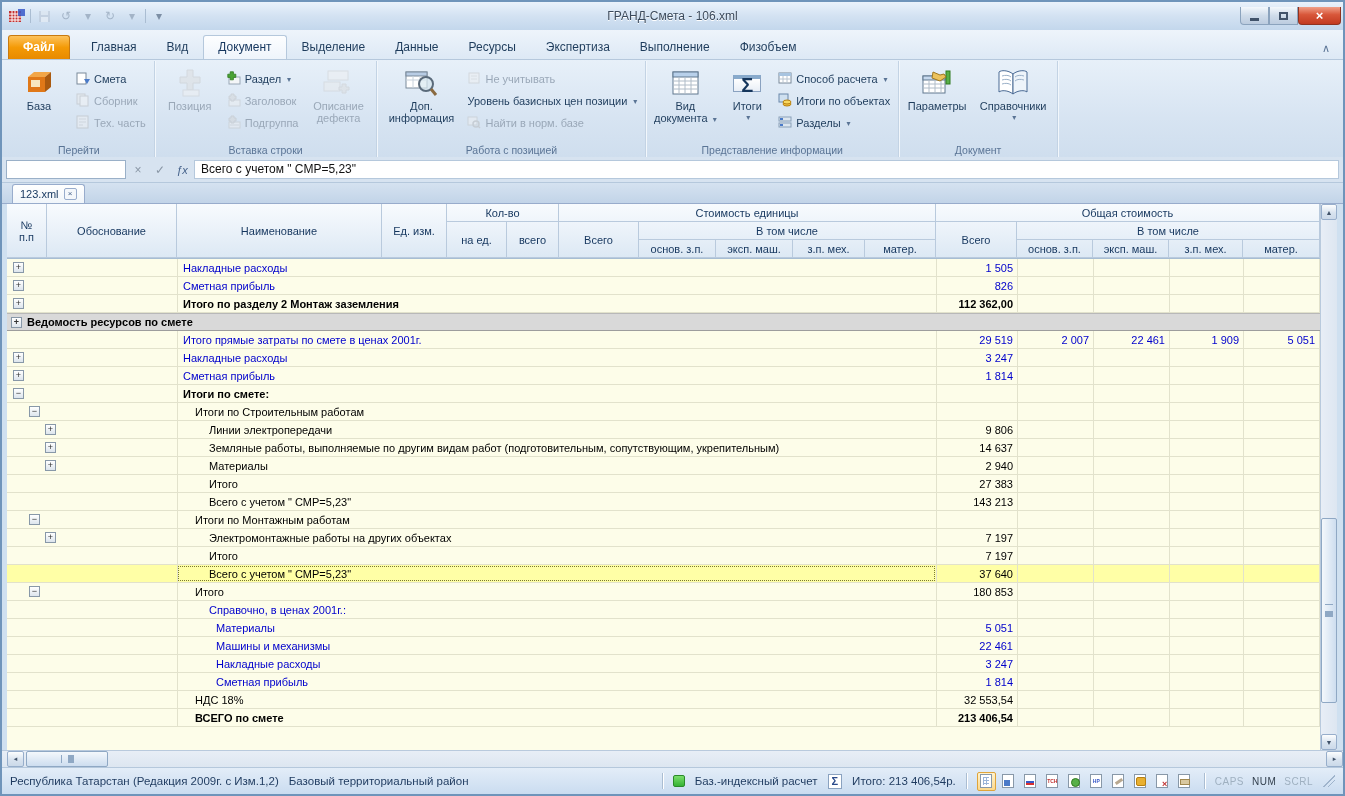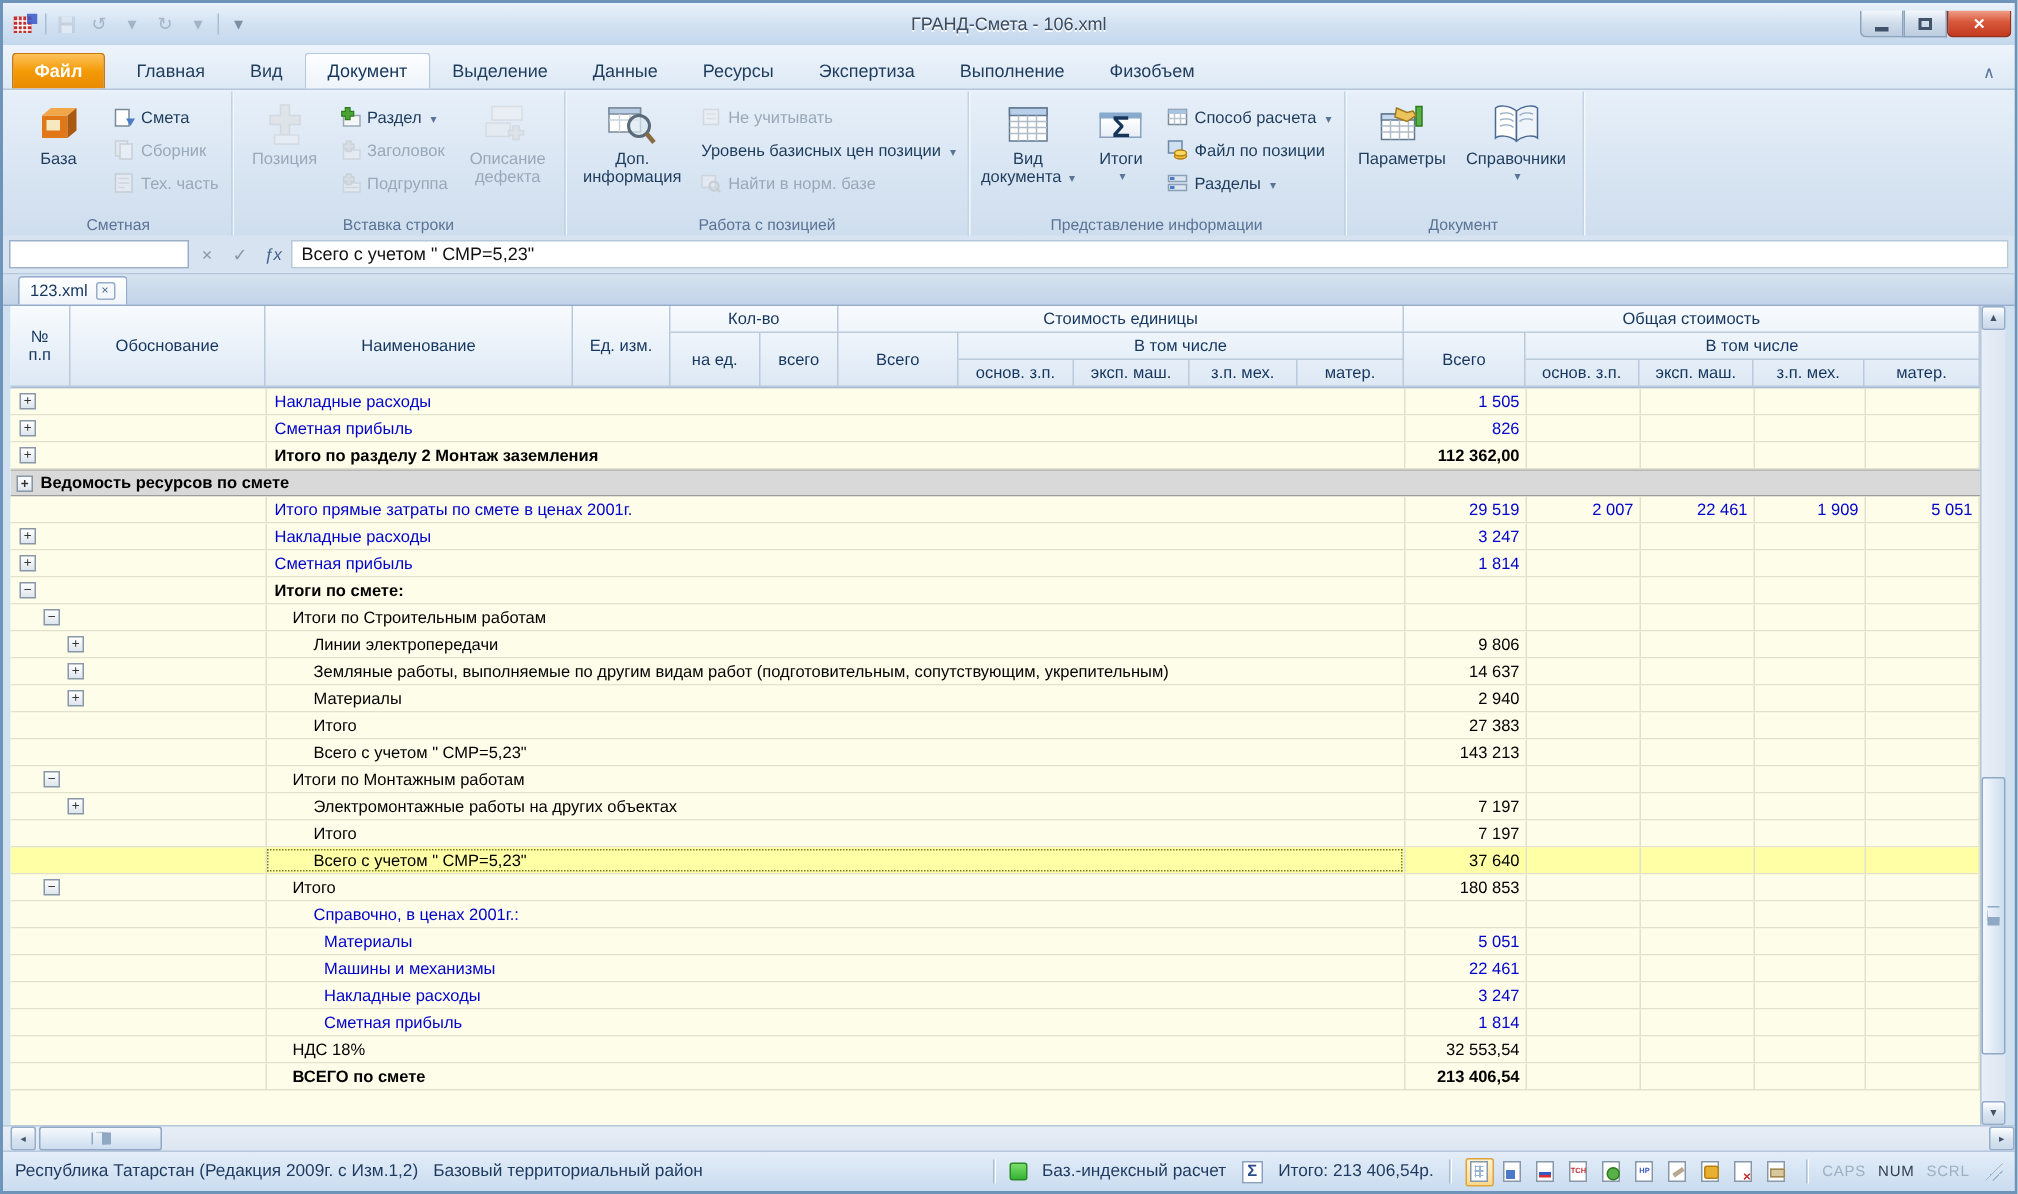--- a/index.html
+++ b/index.html
@@ -198,21 +198,21 @@
           </div>
           <div class="rbtn-sm off">
             <span><svg width="14" height="14">
                   <rect x="1" y="1" width="11" height="12" fill="#f0f2f5" stroke="#aab4be"></rect>
                   <path d="M3 4h7M3 7h7M3 10h4" stroke="#c0c8d0"></path>
                 </svg></span>
             <span>Тех. часть</span>
           </div>
         </div>
       </div>
-      <div class="glabel">Сметная</div>
+      <div class="glabel">Перейти</div>
     </div>
 
     <div class="rgroup">
       <div class="rbody">
         <div class="rbtn-lg off">
           <span class="ric32">
             <svg width="30" height="30">
                 <path d="M12 2h6v7h7v6h-7v7h-6v-7H5V9h7z" fill="#d4dce4" stroke="#b8c2cc"></path>
                 <rect x="8" y="22" width="16" height="6" fill="#eef1f4" stroke="#c4ccd4"></rect>
               </svg>
@@ -325,21 +325,21 @@
                 </svg></span>
             <span>Способ расчета</span>
             <span class="dd">▾</span>
           </div>
           <div class="rbtn-sm">
             <span><svg width="14" height="14">
                   <rect x="1" y="1" width="9" height="8" fill="#cfe0f0" stroke="#6a88aa"></rect>
                   <ellipse cx="9" cy="11" rx="4" ry="2" fill="#f0c040" stroke="#b88010"></ellipse>
                   <ellipse cx="9" cy="9" rx="4" ry="2" fill="#f8d860" stroke="#b88010"></ellipse>
                 </svg></span>
-            <span>Файл по позиции</span>
+            <span>Итоги по объектах</span>
           </div>
           <div class="rbtn-sm">
             <span><svg width="14" height="14">
                   <rect x="1" y="2" width="12" height="4" fill="#dce6f0" stroke="#8aa0b8"></rect>
                   <rect x="1" y="8" width="12" height="4" fill="#dce6f0" stroke="#8aa0b8"></rect>
                   <rect x="2" y="3" width="3" height="2" fill="#4a7ac8"></rect>
                   <rect x="2" y="9" width="3" height="2" fill="#4a7ac8"></rect>
                 </svg></span>
             <span>Разделы</span>
             <span class="dd">▾</span>

